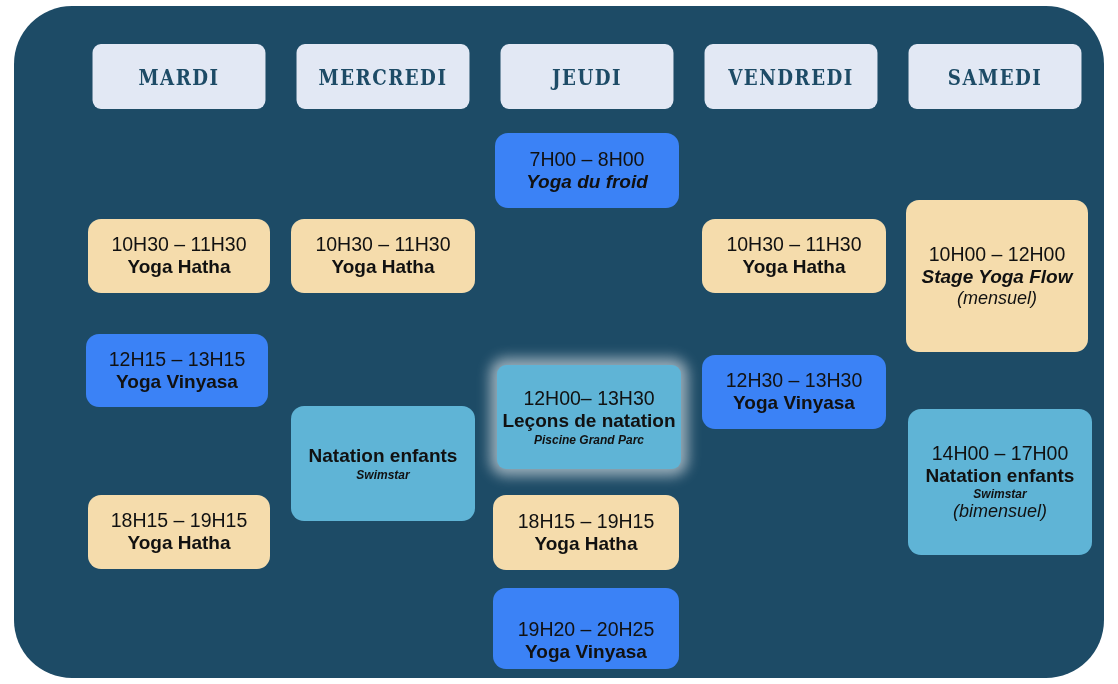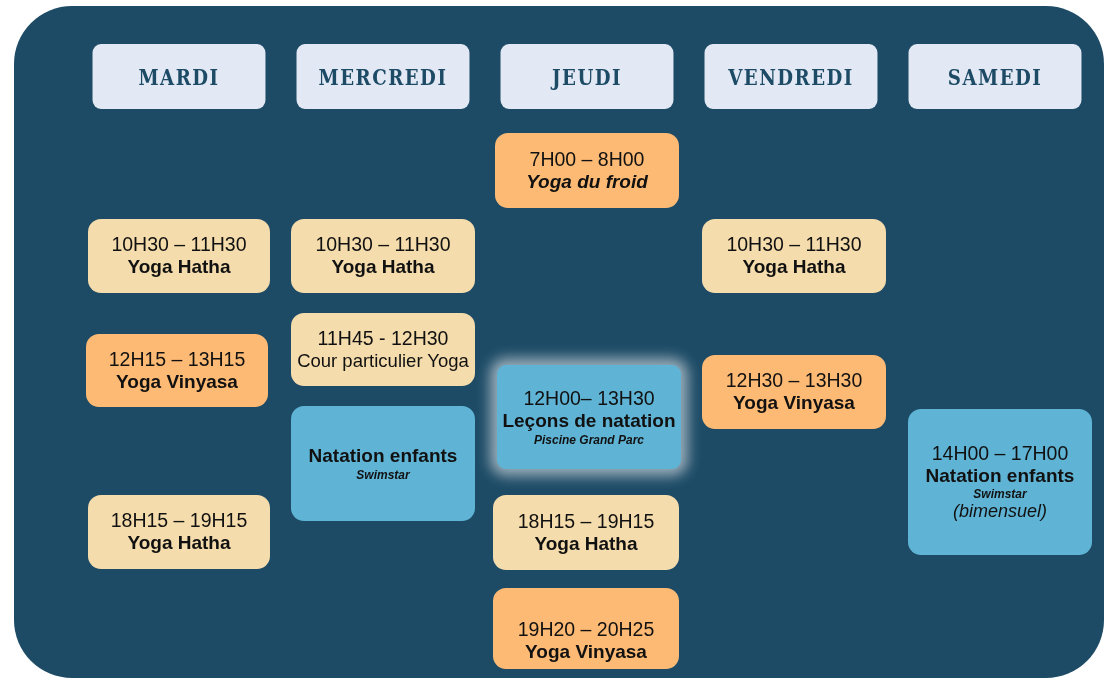--- a/index.html
+++ b/index.html
@@ -45,21 +45,21 @@
     display:flex;
     flex-direction:column;
     align-items:center;
     justify-content:center;
     text-align:center;
     color:#111111;
     padding:6px 8px;
     line-height:1.17;
   }
   .card.tan   { background:#f5dcac; }
-  .card.gold  { background:#fdba74; }
+  .card.gold  { background:#3b82f6; }
   .card.blue  { background:#5fb4d6; }
   .card.glow  { box-shadow:0 0 13px 7px rgba(255,255,255,0.55);margin-top:40px; }
 
   .c-time   { font-size:19.5px; font-weight:400; white-space:nowrap; }
   .c-title  { font-size:19px;   font-weight:700; white-space:nowrap; }
   .c-title.reg { font-weight:400; font-size:18.5px; }
   .c-venue  { font-size:12px; font-weight:700; font-style:italic; white-space:nowrap; }
   .c-freq   { font-size:18px;   font-weight:400; font-style:italic; white-space:nowrap; }
   .c-title.bi { font-weight:700; font-style:italic; }
 </style>
@@ -95,24 +95,20 @@
   </div>
   <div class="card tan" style="left:88px;top:495px;width:182px;height:74px;">
     <div class="c-time">18H15 – 19H15</div>
     <div class="c-title">Yoga Hatha</div>
   </div>
 
   <div class="card tan" style="left:291px;top:219px;width:184px;height:74px;">
     <div class="c-time">10H30 – 11H30</div>
     <div class="c-title">Yoga Hatha</div>
   </div>
-  <div class="card tan" style="left:291px;top:313px;width:184px;height:73px;">
-    <div class="c-time">11H45 - 12H30</div>
-    <div class="c-title reg">Cour particulier Yoga</div>
-  </div>
   <div class="card blue" style="left:291px;top:406px;width:184px;height:115px;">
     <div class="c-title">Natation enfants</div>
     <div class="c-venue">Swimstar</div>
   </div>
 
   <div class="card gold" style="left:495px;top:133px;width:184px;height:75px;">
     <div class="c-time">7H00 – 8H00</div>
     <div class="c-title bi">Yoga du froid</div>
   </div>
   <div class="card blue glow" style="left:497px;top:325px;width:184px;height:104px;border-radius:9px;">
@@ -131,19 +127,24 @@
 
   <div class="card tan" style="left:702px;top:219px;width:184px;height:74px;">
     <div class="c-time">10H30 – 11H30</div>
     <div class="c-title">Yoga Hatha</div>
   </div>
   <div class="card gold" style="left:702px;top:355px;width:184px;height:74px;">
     <div class="c-time">12H30 – 13H30</div>
     <div class="c-title">Yoga Vinyasa</div>
   </div>
 
+  <div class="card tan" style="left:906px;top:200px;width:182px;height:152px;">
+    <div class="c-time">10H00 – 12H00</div>
+    <div class="c-title bi">Stage Yoga Flow</div>
+    <div class="c-freq">(mensuel)</div>
+  </div>
   <div class="card blue" style="left:908px;top:409px;width:184px;height:146px;">
     <div class="c-time">14H00 – 17H00</div>
     <div class="c-title">Natation enfants</div>
     <div class="c-venue">Swimstar</div>
     <div class="c-freq">(bimensuel)</div>
   </div>
 </div>
 
 </body></html>

